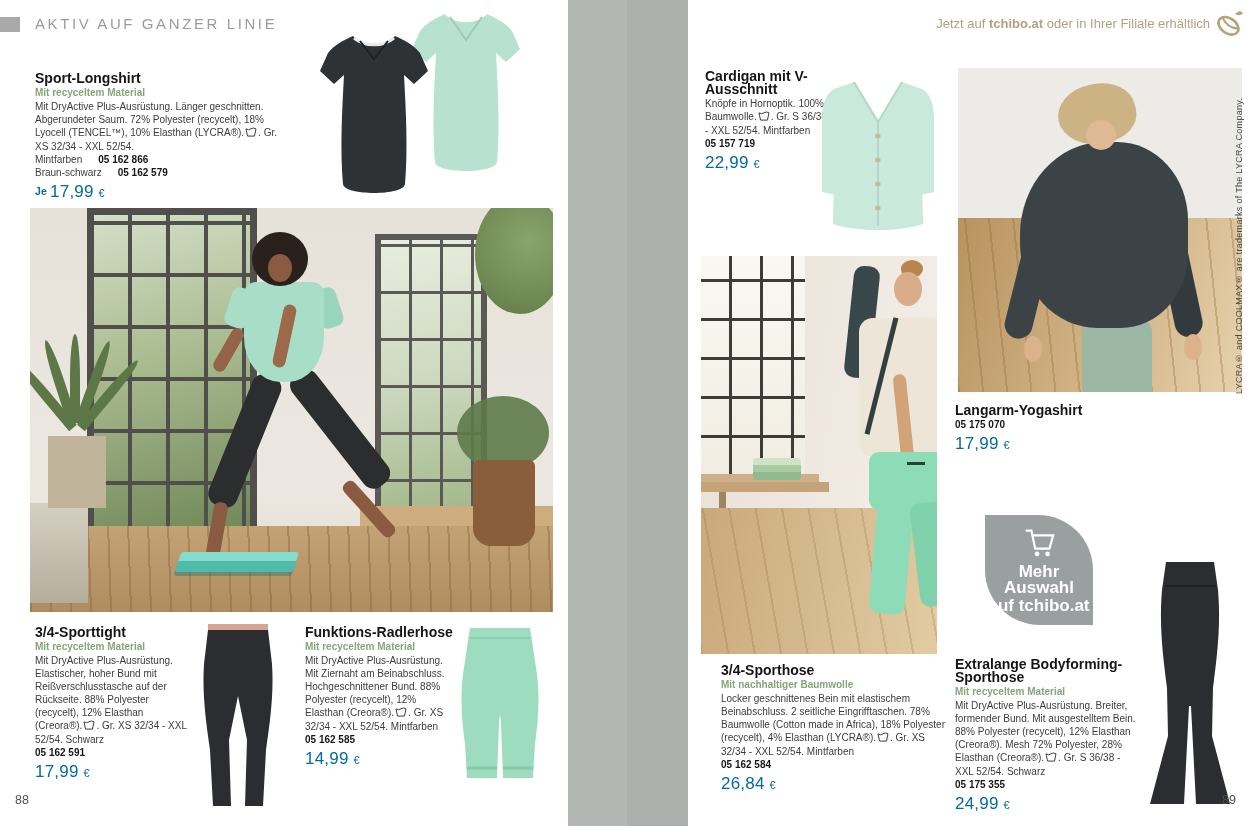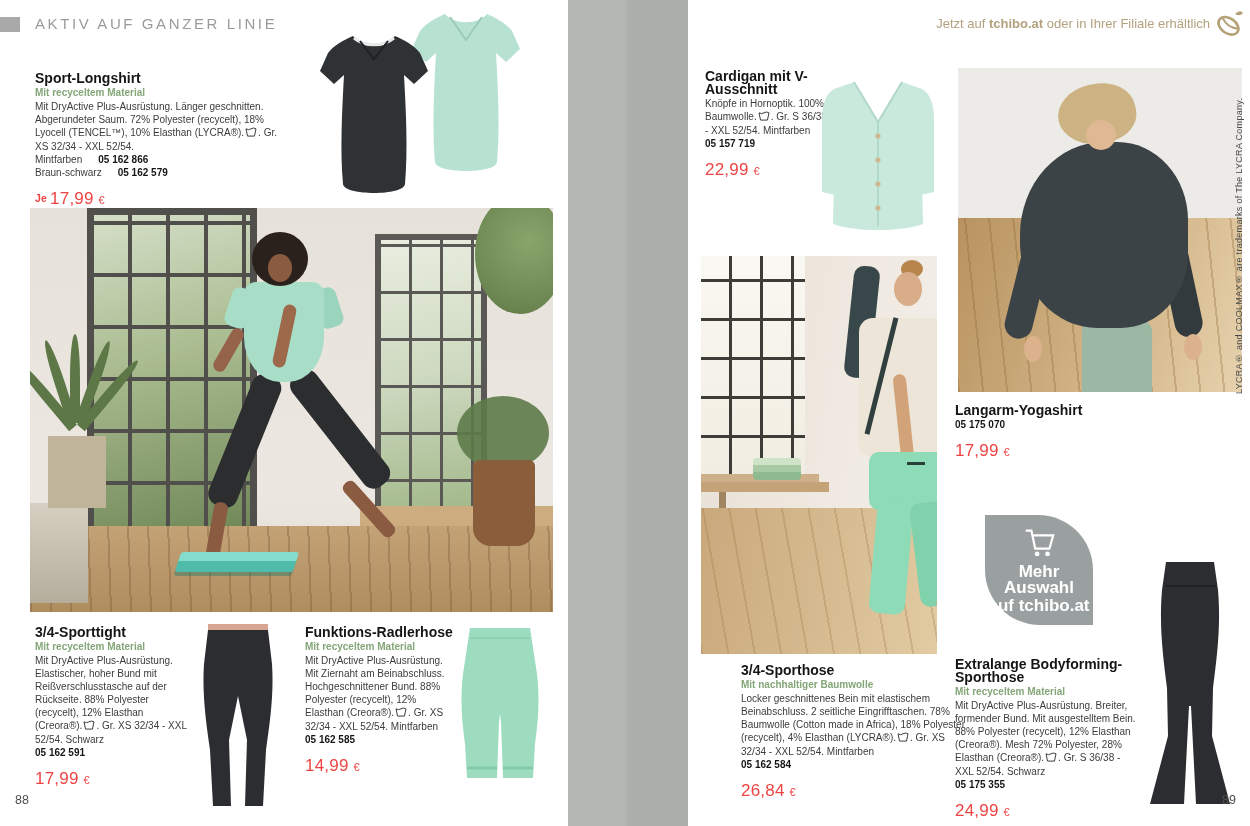--- a/index.html
+++ b/index.html
@@ -19,30 +19,30 @@
   .shopline{right:40px;top:16px;font-size:13px;color:#b3a17e;white-space:nowrap}
   .shopline b{font-weight:bold;color:#b3a17e}
   .bean{right:6px;top:8px;width:30px;height:30px}
 
   
   .pt{position:absolute;font-size:10px;line-height:13px;color:#3c3c3c}
   .pt .title{font-size:14px;line-height:13px;font-weight:bold;color:#151515;margin-bottom:1px}
   .pt .eco{font-weight:bold;color:#84a678;margin-bottom:1px}
   .pt .code{font-weight:bold;color:#151515}
   .code-inline{font-weight:bold;color:#151515;margin-left:16px}
-  .price-row{margin-top:13px;font-size:17px;color:#ef4444;letter-spacing:.2px}
+  .price-row{margin-top:6px;font-size:17px;color:#0369a1;letter-spacing:.2px}
   .price-row .je{font-size:10.5px;font-weight:bold;margin-right:3px;vertical-align:2px}
   .price-row .cur{font-size:11px}
   .care-ic{display:inline-block;vertical-align:-1px;margin:0 1px}
   #p1{left:35px;top:72px;width:252px}
   #p2{left:705px;top:70px;width:122px}
   #p3{left:955px;top:404px;width:296px}
   #p4{left:35px;top:626px;width:158px}
   #p5{left:305px;top:626px;width:150px}
-  #p6{left:741px;top:664px;width:228px}
+  #p6{left:721px;top:664px;width:228px}
   #p7{left:955px;top:658px;width:182px}
 
   
   .side-note{right:6px;top:72px;height:322px;writing-mode:vertical-rl;transform:rotate(180deg);
     font-size:9px;letter-spacing:.3px;color:#4a4a4a;white-space:nowrap}
   .pagenum{font-size:12.5px;color:#4e4e4e}
   #pn88{left:15px;top:793px}
   #pn89{right:14px;top:793px}
 
   

